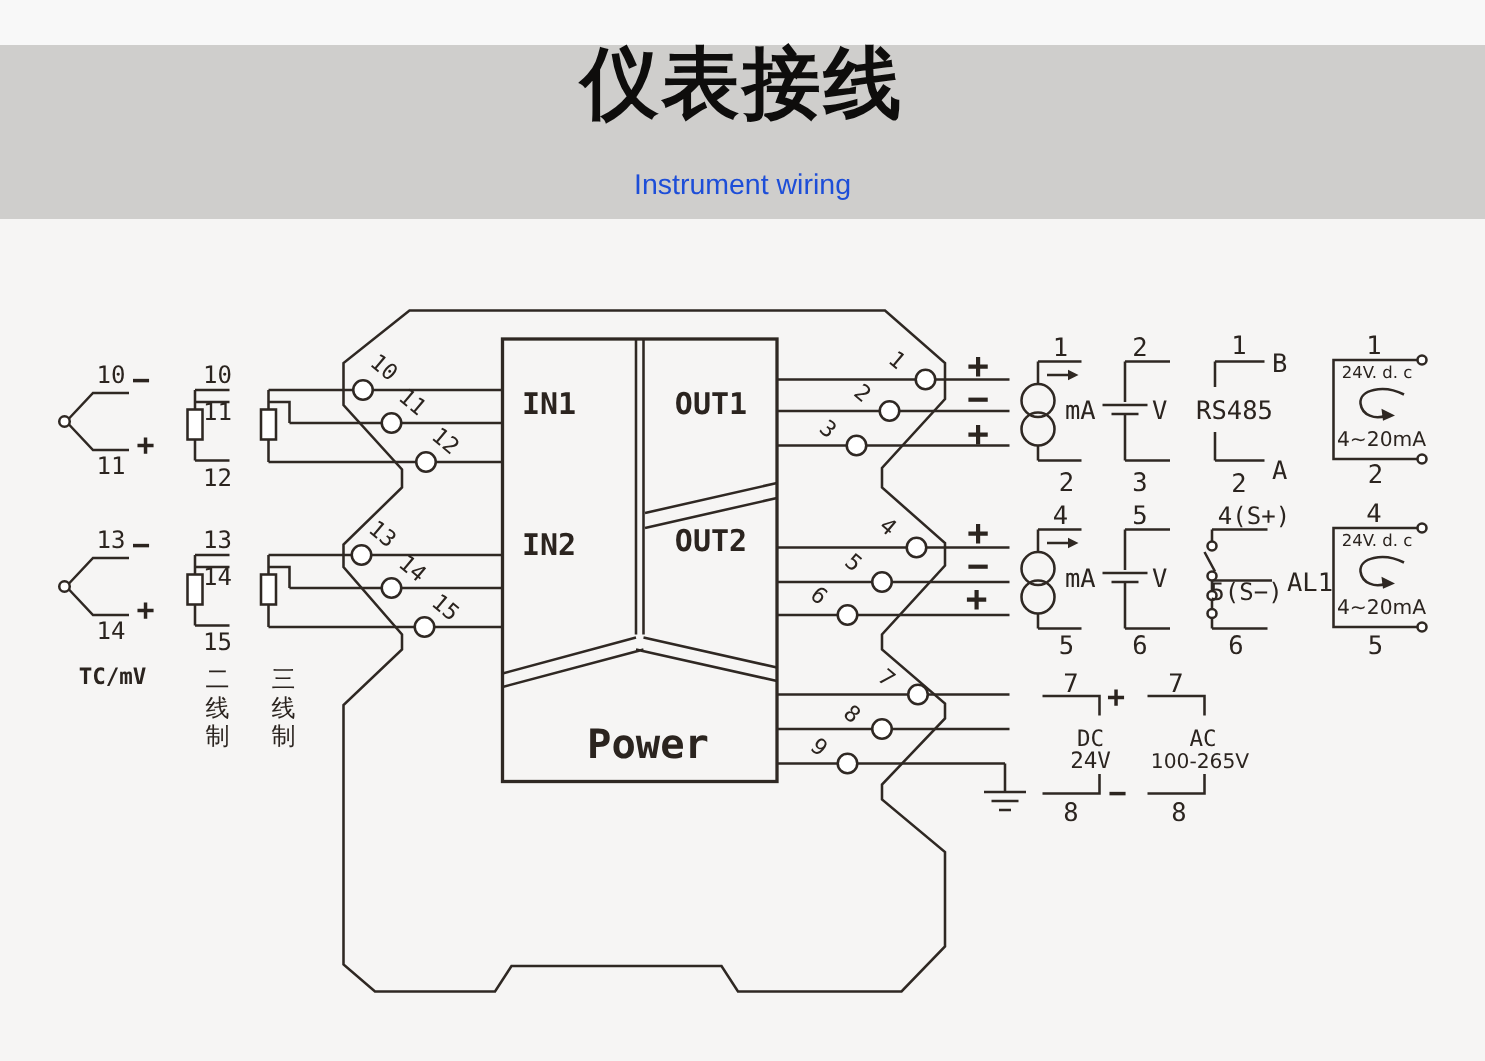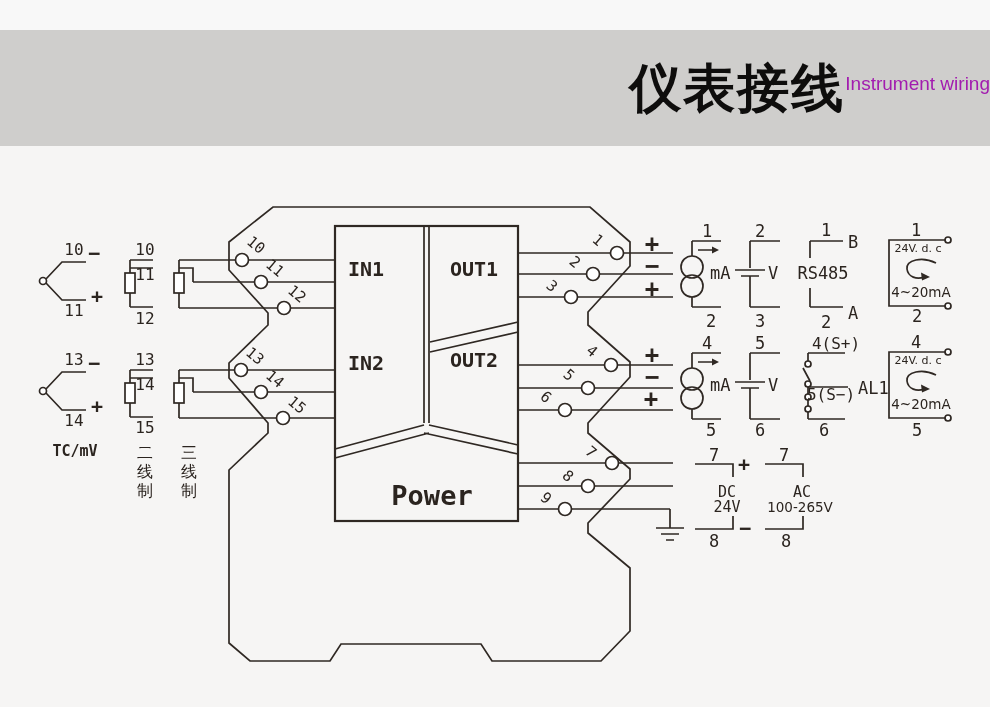--- a/index.html
+++ b/index.html
@@ -1,24 +1,24 @@
 <!DOCTYPE html>
 <html><head>
 <meta charset="utf-8">
 <style>
   html,body{margin:0;padding:0;}
   body{width:990px;height:707px;position:relative;overflow:hidden;
        font-family:"DejaVu Sans Mono","Liberation Mono",monospace;background:#f6f5f4;}
   .top-strip{position:absolute;left:0;top:0;width:990px;height:30px;background:#f8f8f8;}
   .header-band{position:absolute;left:0;top:30px;width:990px;height:116px;background:#cfcecc;
-       display:flex;align-items:center;justify-content:flex-end;}
+       display:flex;flex-direction:column;align-items:center;justify-content:space-between;}
   .title{font-family:"DejaVu Sans","Liberation Sans",sans-serif;font-weight:bold;
        font-size:52px;line-height:1;color:#0e0d0c;letter-spacing:2px;}
   .subtitle{font-family:"Liberation Sans","DejaVu Sans",sans-serif;font-size:19px;
-       line-height:1.4;color:#a21caf;margin-bottom:8px;}
+       line-height:1.4;color:#1d4ed8;margin-bottom:8px;}
   .diagram-wrap{position:absolute;left:0;top:0;width:990px;height:707px;}
   svg{display:block;}
   svg text{fill:#2b241f;font-family:"DejaVu Sans Mono","Liberation Mono",monospace;}
   .ln{stroke:#2f2823;stroke-width:1.7;fill:none;stroke-linejoin:miter;}
   .ln2{stroke:#2f2823;stroke-width:2.2;fill:none;}
   .wt{fill:#ffffff;stroke:#2f2823;stroke-width:1.7;}
   .oc{fill:none;stroke:#2f2823;stroke-width:1.7;}
   .t15{font-size:15px;}
   .t16{font-size:16px;}
   .t17{font-size:17px;}

